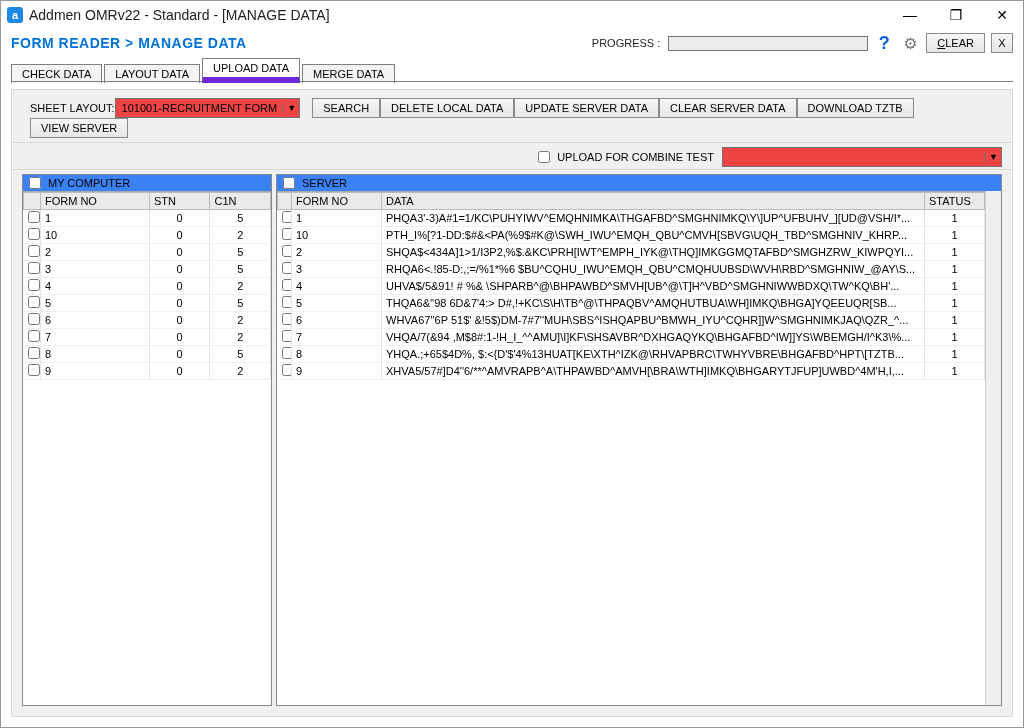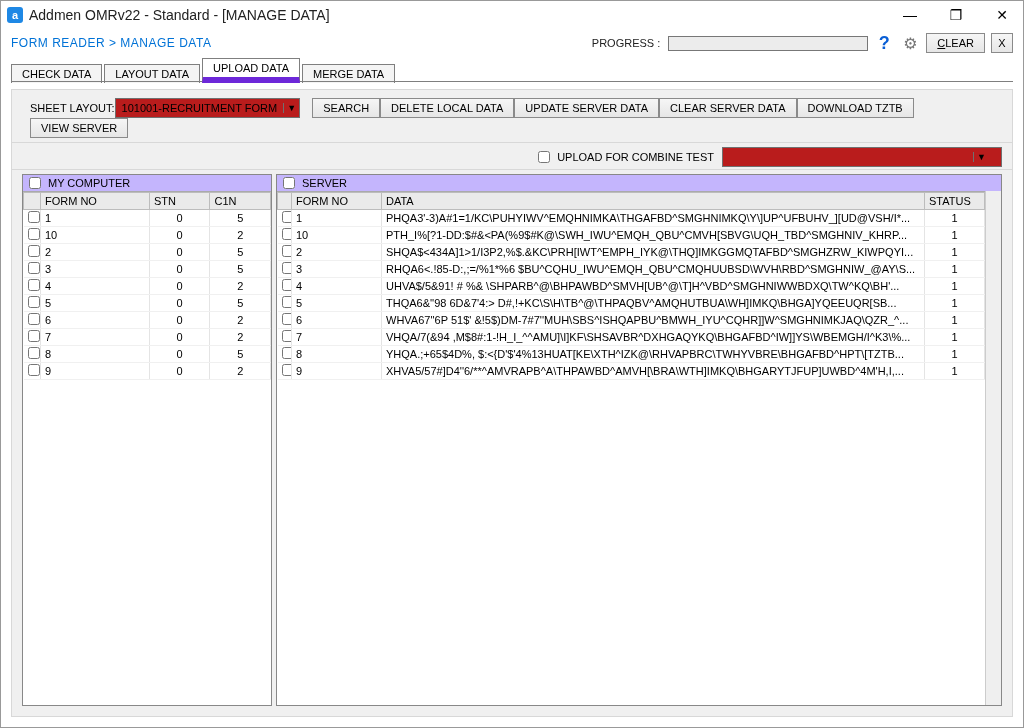--- a/index.html
+++ b/index.html
@@ -34,21 +34,21 @@
     margin-right: 6px;
   }
   .titlebar-text { flex: 1; font-size: 14px; color: #222; }
   .win-btns { display: flex; gap: 16px; align-items:center;}
   .win-btn { width: 30px; height: 20px; display: flex; align-items: center; justify-content: center; font-size: 14px; cursor: default;}
   .header-row {
     display: flex;
     align-items: center;
     padding: 4px 10px 2px 10px;
   }
-  .breadcrumb { color: #0072d6; font-weight: normal; font-size: 12px; letter-spacing: 0.5px; flex: 1;}
+  .breadcrumb { color: #0072d6; font-weight: bold; font-size: 14px; letter-spacing: 0.5px; flex: 1;}
   .progress-area { display: flex; align-items: center; gap: 6px; padding-left: 24px; }
   .progress-label { font-size: 11px; color:#222; margin-right:2px;}
   .progress-bar { width: 200px; height: 15px; border: 1px solid #777; background: #ececec; }
   .icon-btn { width: 20px; height: 20px; display:flex; align-items:center; justify-content:center; cursor:pointer;}
   .help-icon { color:#0a5fd6; font-size:18px; font-weight:bold;}
   .gear-icon { color:#777; font-size:16px;}
   .btn {
     border: 1px solid #8a8a8a;
     background: linear-gradient(#f6f6f6,#e6e6e6);
     padding: 3px 10px;
@@ -84,22 +84,23 @@
     flex-wrap: wrap;
     background: #f0f0f0;
     margin: 6px 10px 0 10px;
     border:1px solid #d8d8d8;
   }
   .toolbar-label { font-size:11px; }
   .combo {
     display: inline-flex;
     align-items: center;
     border: 1px solid #707070;
-    background: #b91c1c;
+    background: #ef4444;
     height: 20px;
+    justify-content: space-between;
   }
   .combo-text { padding: 0 6px; font-size:11px; min-width: 160px; }
   .combo-arrow { border-left:1px solid #707070; width:16px; text-align:center; font-size:9px;}
   .combine-row {
     display:flex; align-items:center; gap:8px;
     padding: 4px 10px 2px 10px;
     justify-content: flex-end;
     background: #f0f0f0;
     margin: 0 10px;
     border:1px solid #d8d8d8;
@@ -122,21 +123,21 @@
     border:1px solid #888;
     background:#fff;
     min-height:0;
   }
   .pane-left { width: 250px; }
   .pane-right { flex:1; }
   .pane-title {
     display:flex; align-items:center; gap:4px;
     padding: 2px 6px;
     font-size:11px;
-    background:#c4b5fd;
+    background:#3b82f6;
   }
   input[type=checkbox]{ margin:0 3px 0 0; width:12px; height:12px;}
   .grid {
     flex:1;
     overflow:auto;
     border-top:1px solid #aaa;
   }
   table { border-collapse: collapse; width:100%; font-size:11px; table-layout: fixed;}
   thead th {
     background:#eaeaea;

